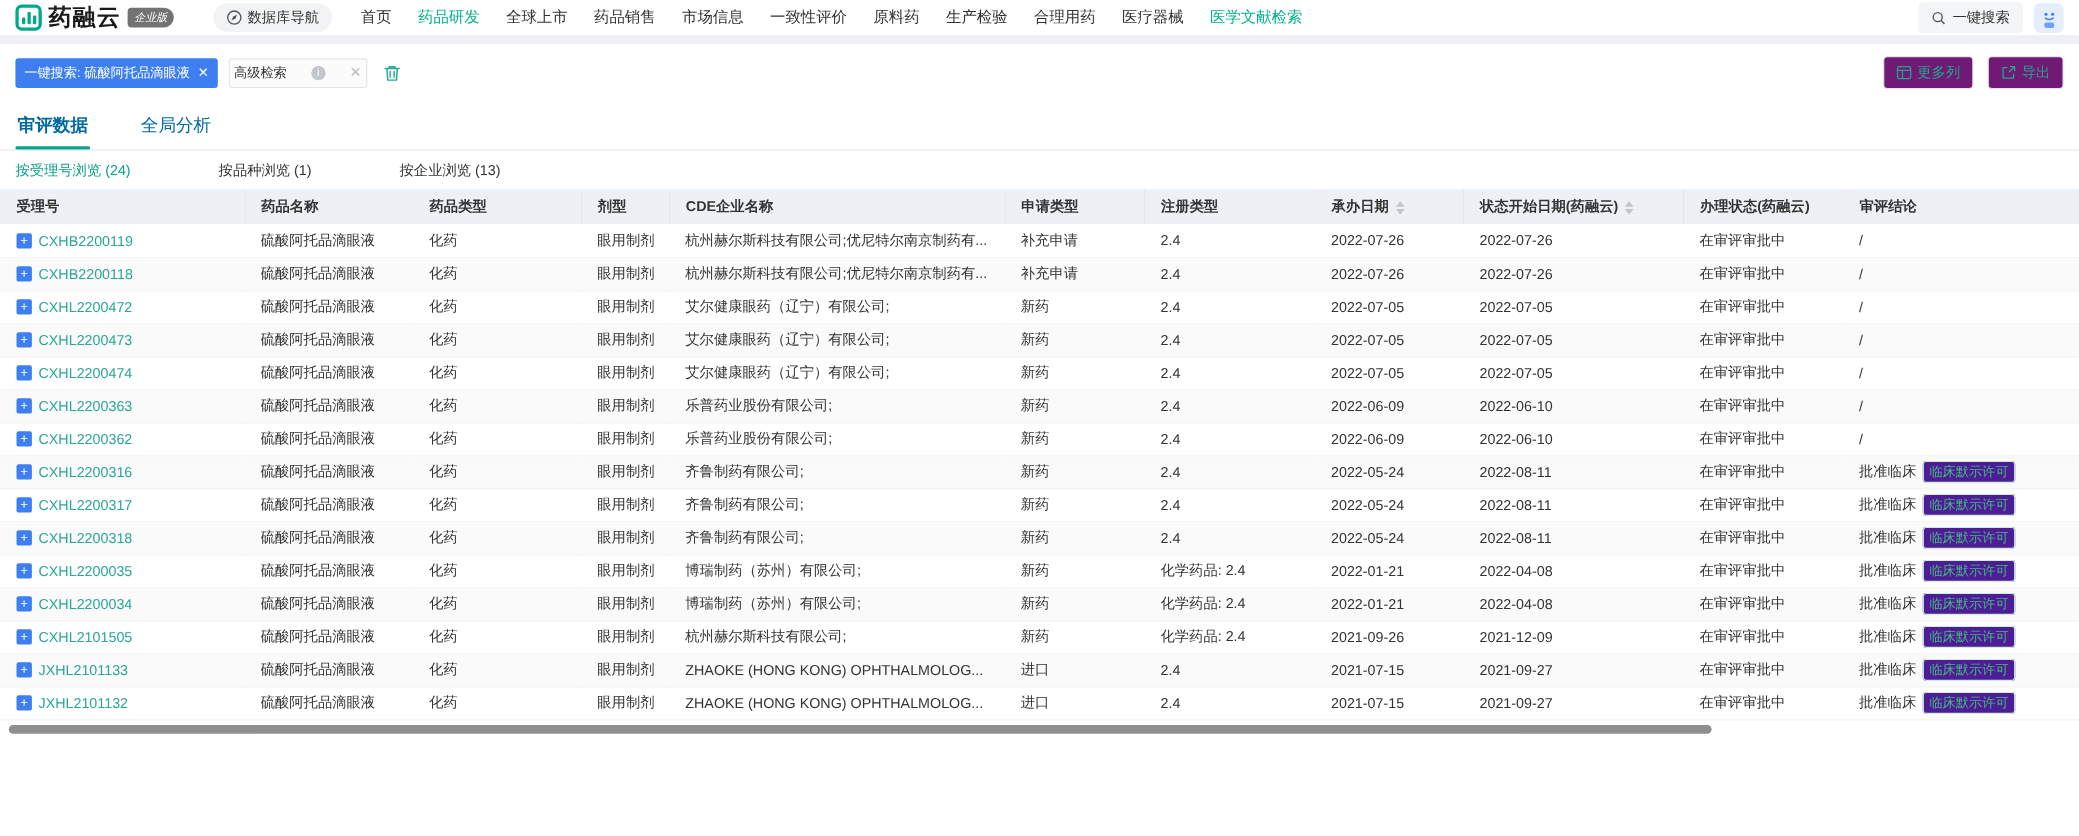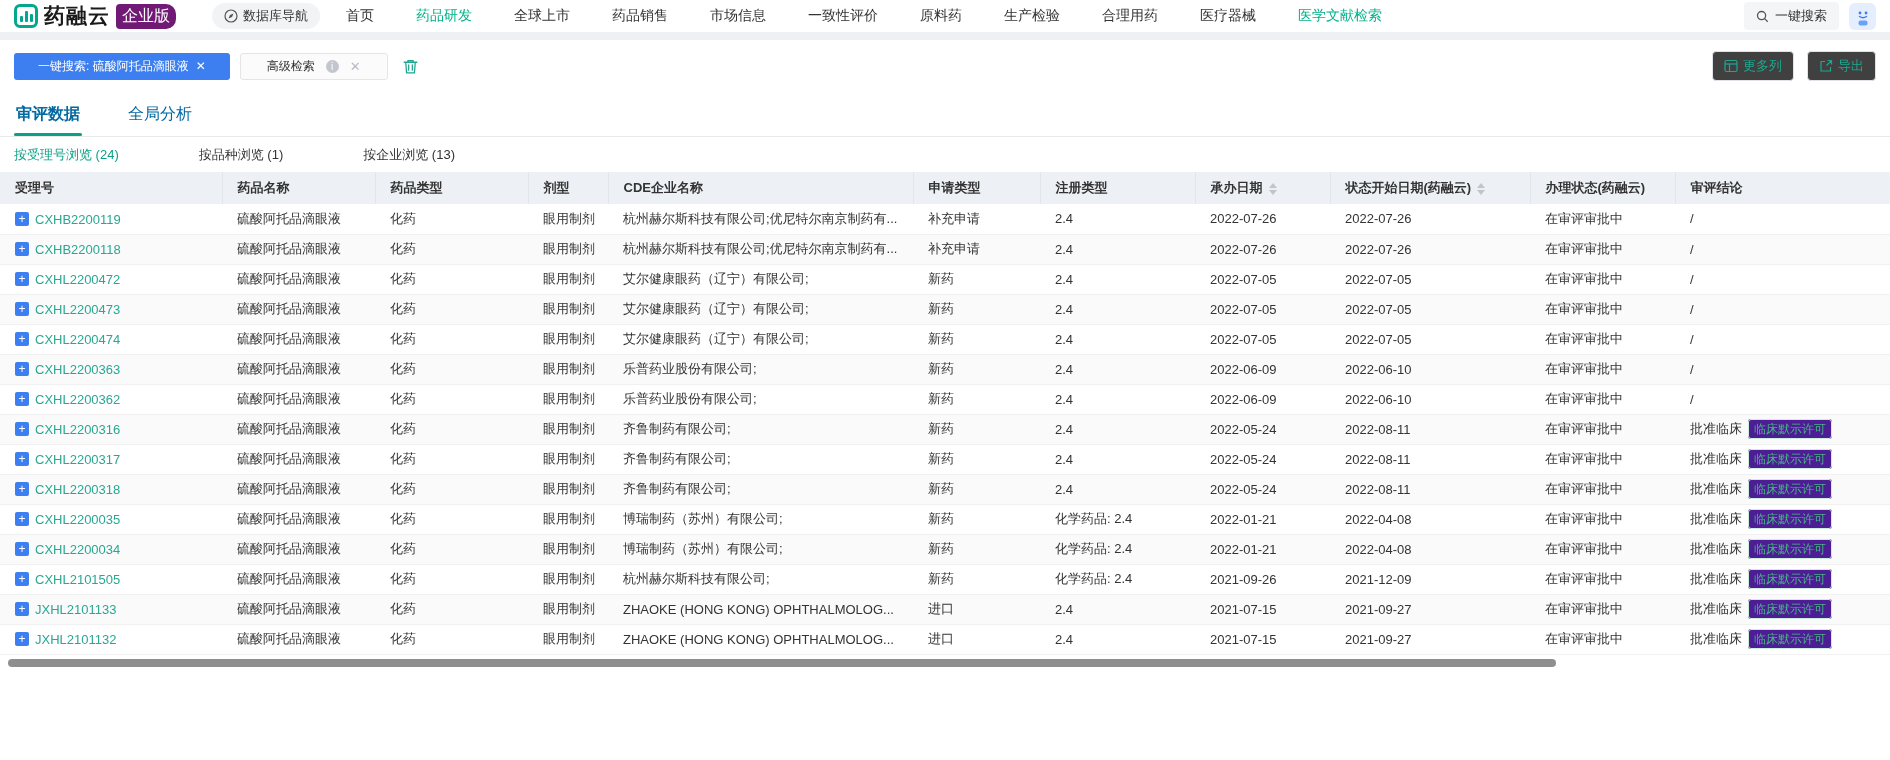--- a/index.html
+++ b/index.html
@@ -6,47 +6,47 @@
   html,body { width:1890px; height:760px; background:#fff; overflow:hidden;
     font-family:"Liberation Sans","DejaVu Sans",sans-serif; color:#333; }
 
   
   .topbar { height:32px; background:#fff; display:flex; align-items:center; padding:0 14px; }
   .logo-group { display:flex; align-items:center; gap:6px; }
   .logo-icon { width:24px; height:24px; border-radius:6px; border:3px solid #00a98c;
     display:flex; align-items:flex-end; justify-content:center; gap:2px; padding:3px 2px; }
   .logo-icon i { display:block; width:3px; background:#00a98c; border-radius:1px; }
   .logo-text { font-size:21px; font-weight:bold; color:#1a1a1a; letter-spacing:1px; }
-  .logo-badge { background:#701a75; color:#fff; font-size:16px; padding:2px 6px; border-radius:4px 10px 10px 4px; }
+  .logo-badge { background:#737373; color:#fff; font-size:10px; padding:2px 6px; border-radius:4px 10px 10px 4px;font-style:italic; }
   .dbnav { margin-left:36px; background:#f2f3f5; border-radius:14px; padding:4px 12px;
     display:flex; align-items:center; gap:5px; font-size:13px; color:#333; cursor:pointer; }
-  .nav-items { display:flex; align-items:center; margin-left:26px; gap:42px; }
+  .nav-items { display:flex; align-items:center; margin-left:26px; gap:24px; }
   .nav-item { font-size:14px; color:#333; cursor:pointer; white-space:nowrap; text-decoration:none; }
   .nav-item.active { color:#00b189; }
   .topbar-right { margin-left:auto; display:flex; align-items:center; gap:10px; }
   .quick-search { background:#f4f5f7; border-radius:4px; padding:5px 12px; display:flex;
     align-items:center; gap:6px; font-size:13px; color:#333; cursor:pointer; }
   .avatar { width:27px; height:27px; border-radius:6px; background:#e4eefc; display:flex;
     align-items:center; justify-content:center; cursor:pointer; }
 
   .gray-strip { height:8px; background:#eef0f3; }
 
   
   .filter-row { display:flex; align-items:center; padding:11px 14px 9px 14px; }
   .tag-blue { background:#3d7ff0; color:#fff; font-size:12px; border-radius:3px;
-    padding:5px 24px; display:flex; align-items:center; gap:7px; cursor:pointer; }
+    padding:5px 8px; display:flex; align-items:center; gap:7px; cursor:pointer; }
   .tag-blue .x { font-size:12px; cursor:pointer; }
   .tag-adv { margin-left:10px; background:#fbfbfc; border:1px solid #e3e5e9; color:#333;
-    font-size:12px; border-radius:3px; padding:4px 26px; display:flex; align-items:center; gap:11px; cursor:pointer; }
+    font-size:12px; border-radius:3px; padding:4px 4px; display:flex; align-items:center; gap:22px; cursor:pointer; }
   .info-dot { width:13px; height:13px; border-radius:50%; background:#c3c7cd; color:#fff;
     font-size:10px; display:flex; align-items:center; justify-content:center; }
   .tag-adv .x { color:#b7bbc2; font-size:13px; cursor:pointer; }
   .trash-btn { margin-left:14px; cursor:pointer; display:flex; align-items:center; }
   .filter-right { margin-left:auto; display:flex; gap:13px; }
-  .tool-btn { background:#404040; border:1px solid #e0e3e8; border-radius:4px; padding:5px 11px;
+  .tool-btn { background:#701a75; border:1px solid #e0e3e8; border-radius:4px; padding:5px 11px;
     color:#1fa68f; font-size:13px; display:flex; align-items:center; gap:5px; cursor:pointer; }
 
   
   .tabs-row { display:flex; gap:44px; padding:0 14px; border-bottom:1px solid #e9e9e9; margin-top:4px; }
   .tab { font-size:16px; padding:10px 2px 11px 2px; cursor:pointer; color:#0369a1; position:relative; }
   .tab.active { font-weight:bold; }
   .tab.active::after { content:""; position:absolute; left:0; right:0; bottom:0; height:3px;
     background:#0aa186; border-radius:2px; }
 
   .subtabs-row { display:flex; gap:80px; padding:9px 14px 8px 14px; }

